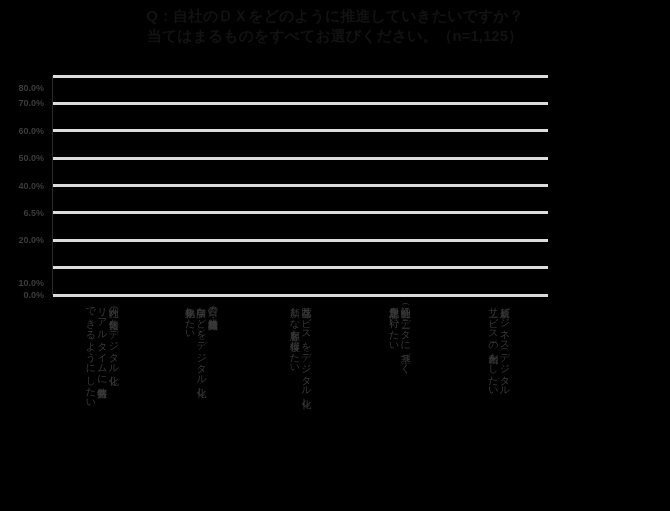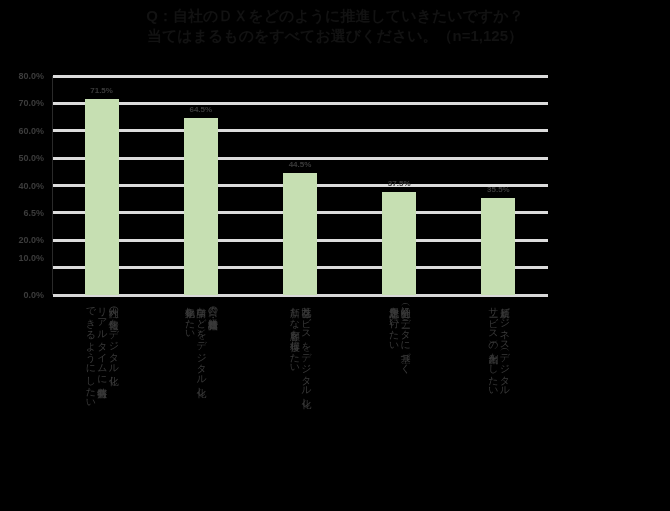--- a/index.html
+++ b/index.html
@@ -154,67 +154,45 @@
 <body>
 
 <div id="chart-root">
 
   <div class="title-block">
     <span class="title-line">Q：自社のＤＸをどのように推進していきたいですか？</span>
     <span class="title-line">当てはまるものをすべてお選びください。（n=1,125）</span>
   </div>
 
   <div class="y-axis" id="y-axis">
-      <div class="y-tick-label" style="top: 0px; text-align: right;">80.0%</div>
+      <div class="y-tick-label" style="top: 12px; text-align: right;">80.0%</div>
       <div class="y-tick-label" style="top: 27.375px;">70.0%</div>
       <div class="y-tick-label" style="top: 54.75px; text-align: center;">60.0%</div>
       <div class="y-tick-label" style="top: 82.125px;">50.0%</div>
       <div class="y-tick-label" style="top: 109.5px; margin-left: 15px;">40.0%</div>
       <div class="y-tick-label" style="top: 136.875px;">6.5%</div>
       <div class="y-tick-label" style="top: 164.25px;">20.0%</div>
-      <div class="y-tick-label" style="top: 182px;">10.0%</div>
+      <div class="y-tick-label" style="top: 207px;">10.0%</div>
       <div class="y-tick-label" style="top: 219px;">0.0%</div>
     </div>
 
   <div class="plot-area">
     <div class="gridlines" id="gridlines">
         <div class="gridline" style="top: -1.5px;"></div>
         <div class="gridline" style="top: 25.875px;"></div>
         <div class="gridline" style="top: 53.25px;"></div>
         <div class="gridline" style="top: 80.625px;"></div>
         <div class="gridline" style="top: 108px;"></div>
         <div class="gridline" style="top: 135.375px;"></div>
         <div class="gridline" style="top: 162.75px;"></div>
         <div class="gridline" style="top: 190.125px;"></div>
         <div class="gridline baseline" style="top: 217.5px;"></div>
       </div>
   </div>
 
-  <div class="bars-layer" id="bars-layer">
-      <div class="bar-slot" style="left: 0px; width: 99.2px;">
-        <div class="bar" style="height: 195.731px; background: rgb(198, 223, 178);"></div>
-        <div class="bar-value" style="bottom: 199.731px;">71.5%</div>
-      </div>
-      <div class="bar-slot" style="left: 99.2px; width: 99.2px;">
-        <div class="bar" style="height: 176.569px; background: rgb(198, 223, 178);"></div>
-        <div class="bar-value" style="bottom: 180.569px;">64.5%</div>
-      </div>
-      <div class="bar-slot" style="left: 198.4px; width: 99.2px;">
-        <div class="bar" style="height: 121.819px; background: rgb(198, 223, 178);"></div>
-        <div class="bar-value" style="bottom: 125.819px;">44.5%</div>
-      </div>
-      <div class="bar-slot" style="left: 297.6px; width: 99.2px;">
-        <div class="bar" style="height: 102.656px; background: rgb(198, 223, 178);"></div>
-        <div class="bar-value" style="bottom: 106.656px;">37.5%</div>
-      </div>
-      <div class="bar-slot" style="left: 396.8px; width: 99.2px;">
-        <div class="bar" style="height: 97.1812px; background: rgb(198, 223, 178);"></div>
-        <div class="bar-value" style="bottom: 101.181px;">35.5%</div>
-      </div>
-    </div>
 
   <div class="x-labels" id="x-labels">
       <div class="x-label" style="left: 0px; width: 99.2px;">
         <div class="x-label-col">社内の情報をデジタル化し、</div>
         <div class="x-label-col">リアルタイムに情報共有</div>
         <div class="x-label-col">できるようにしたい</div>
       </div>
       <div class="x-label" style="left: 99.2px; width: 99.2px;">
         <div class="x-label-col">日々の業務（経費精算・</div>
         <div class="x-label-col">申請など）をデジタル化し、</div>

